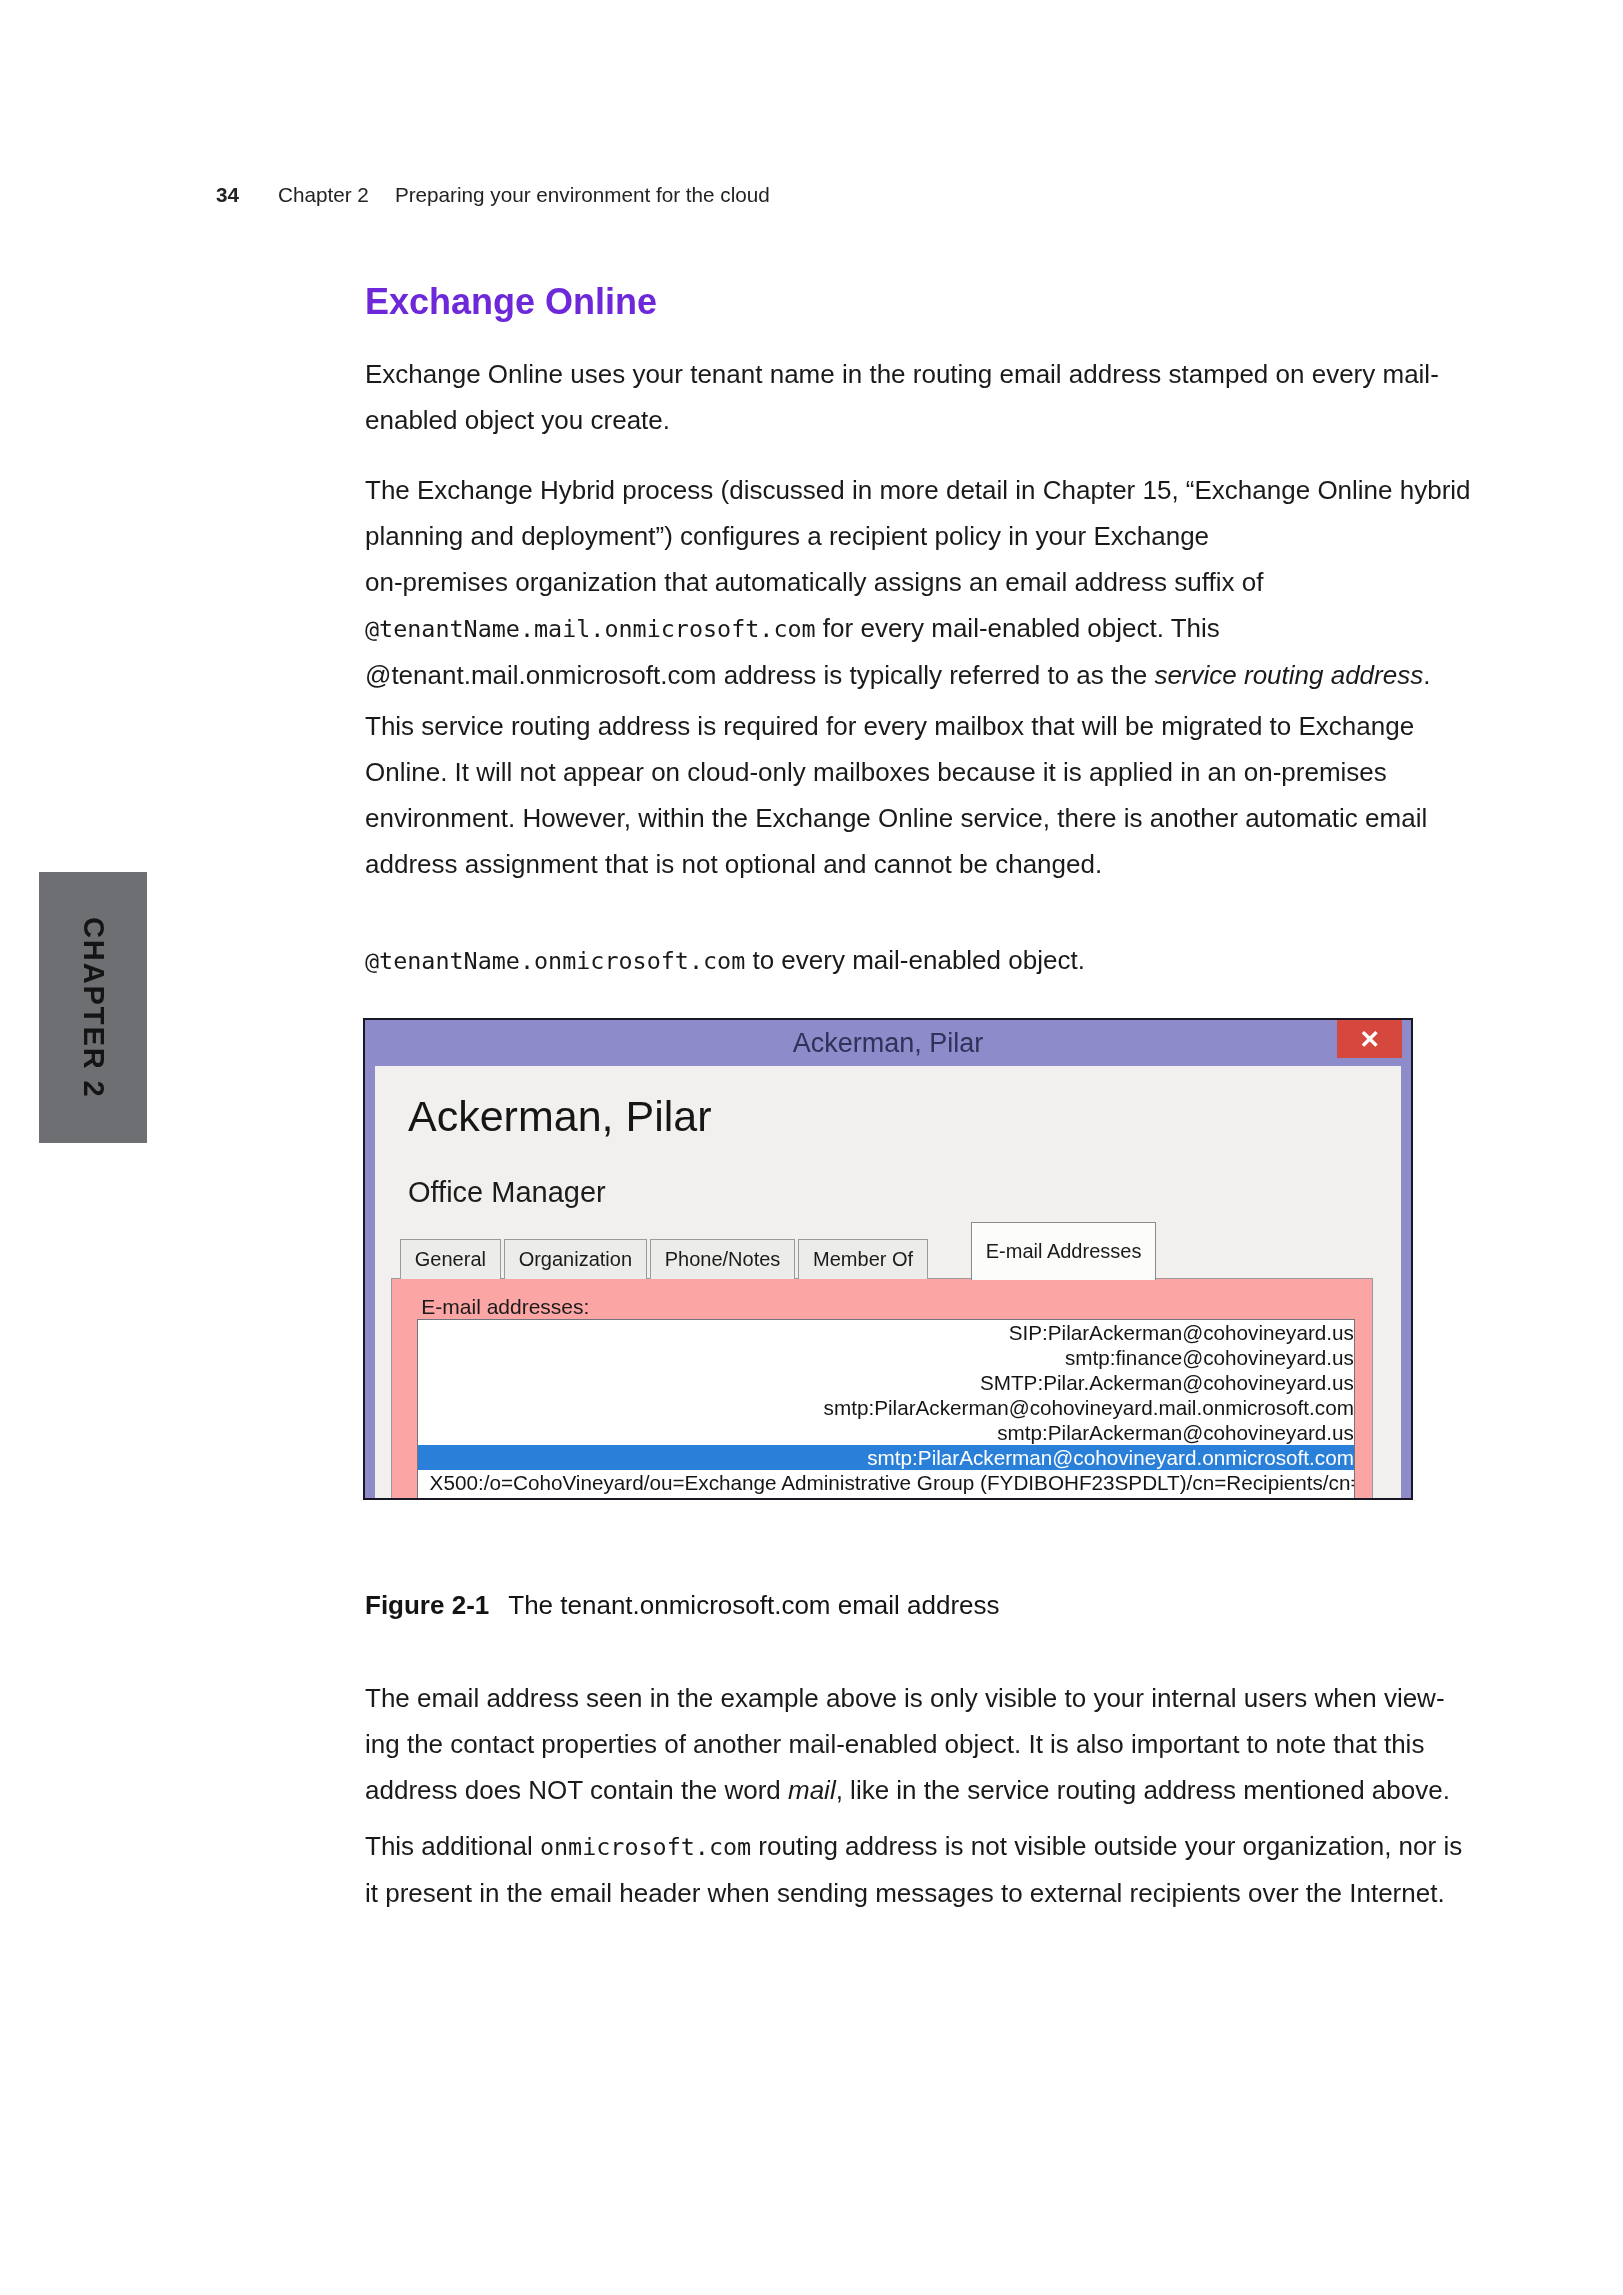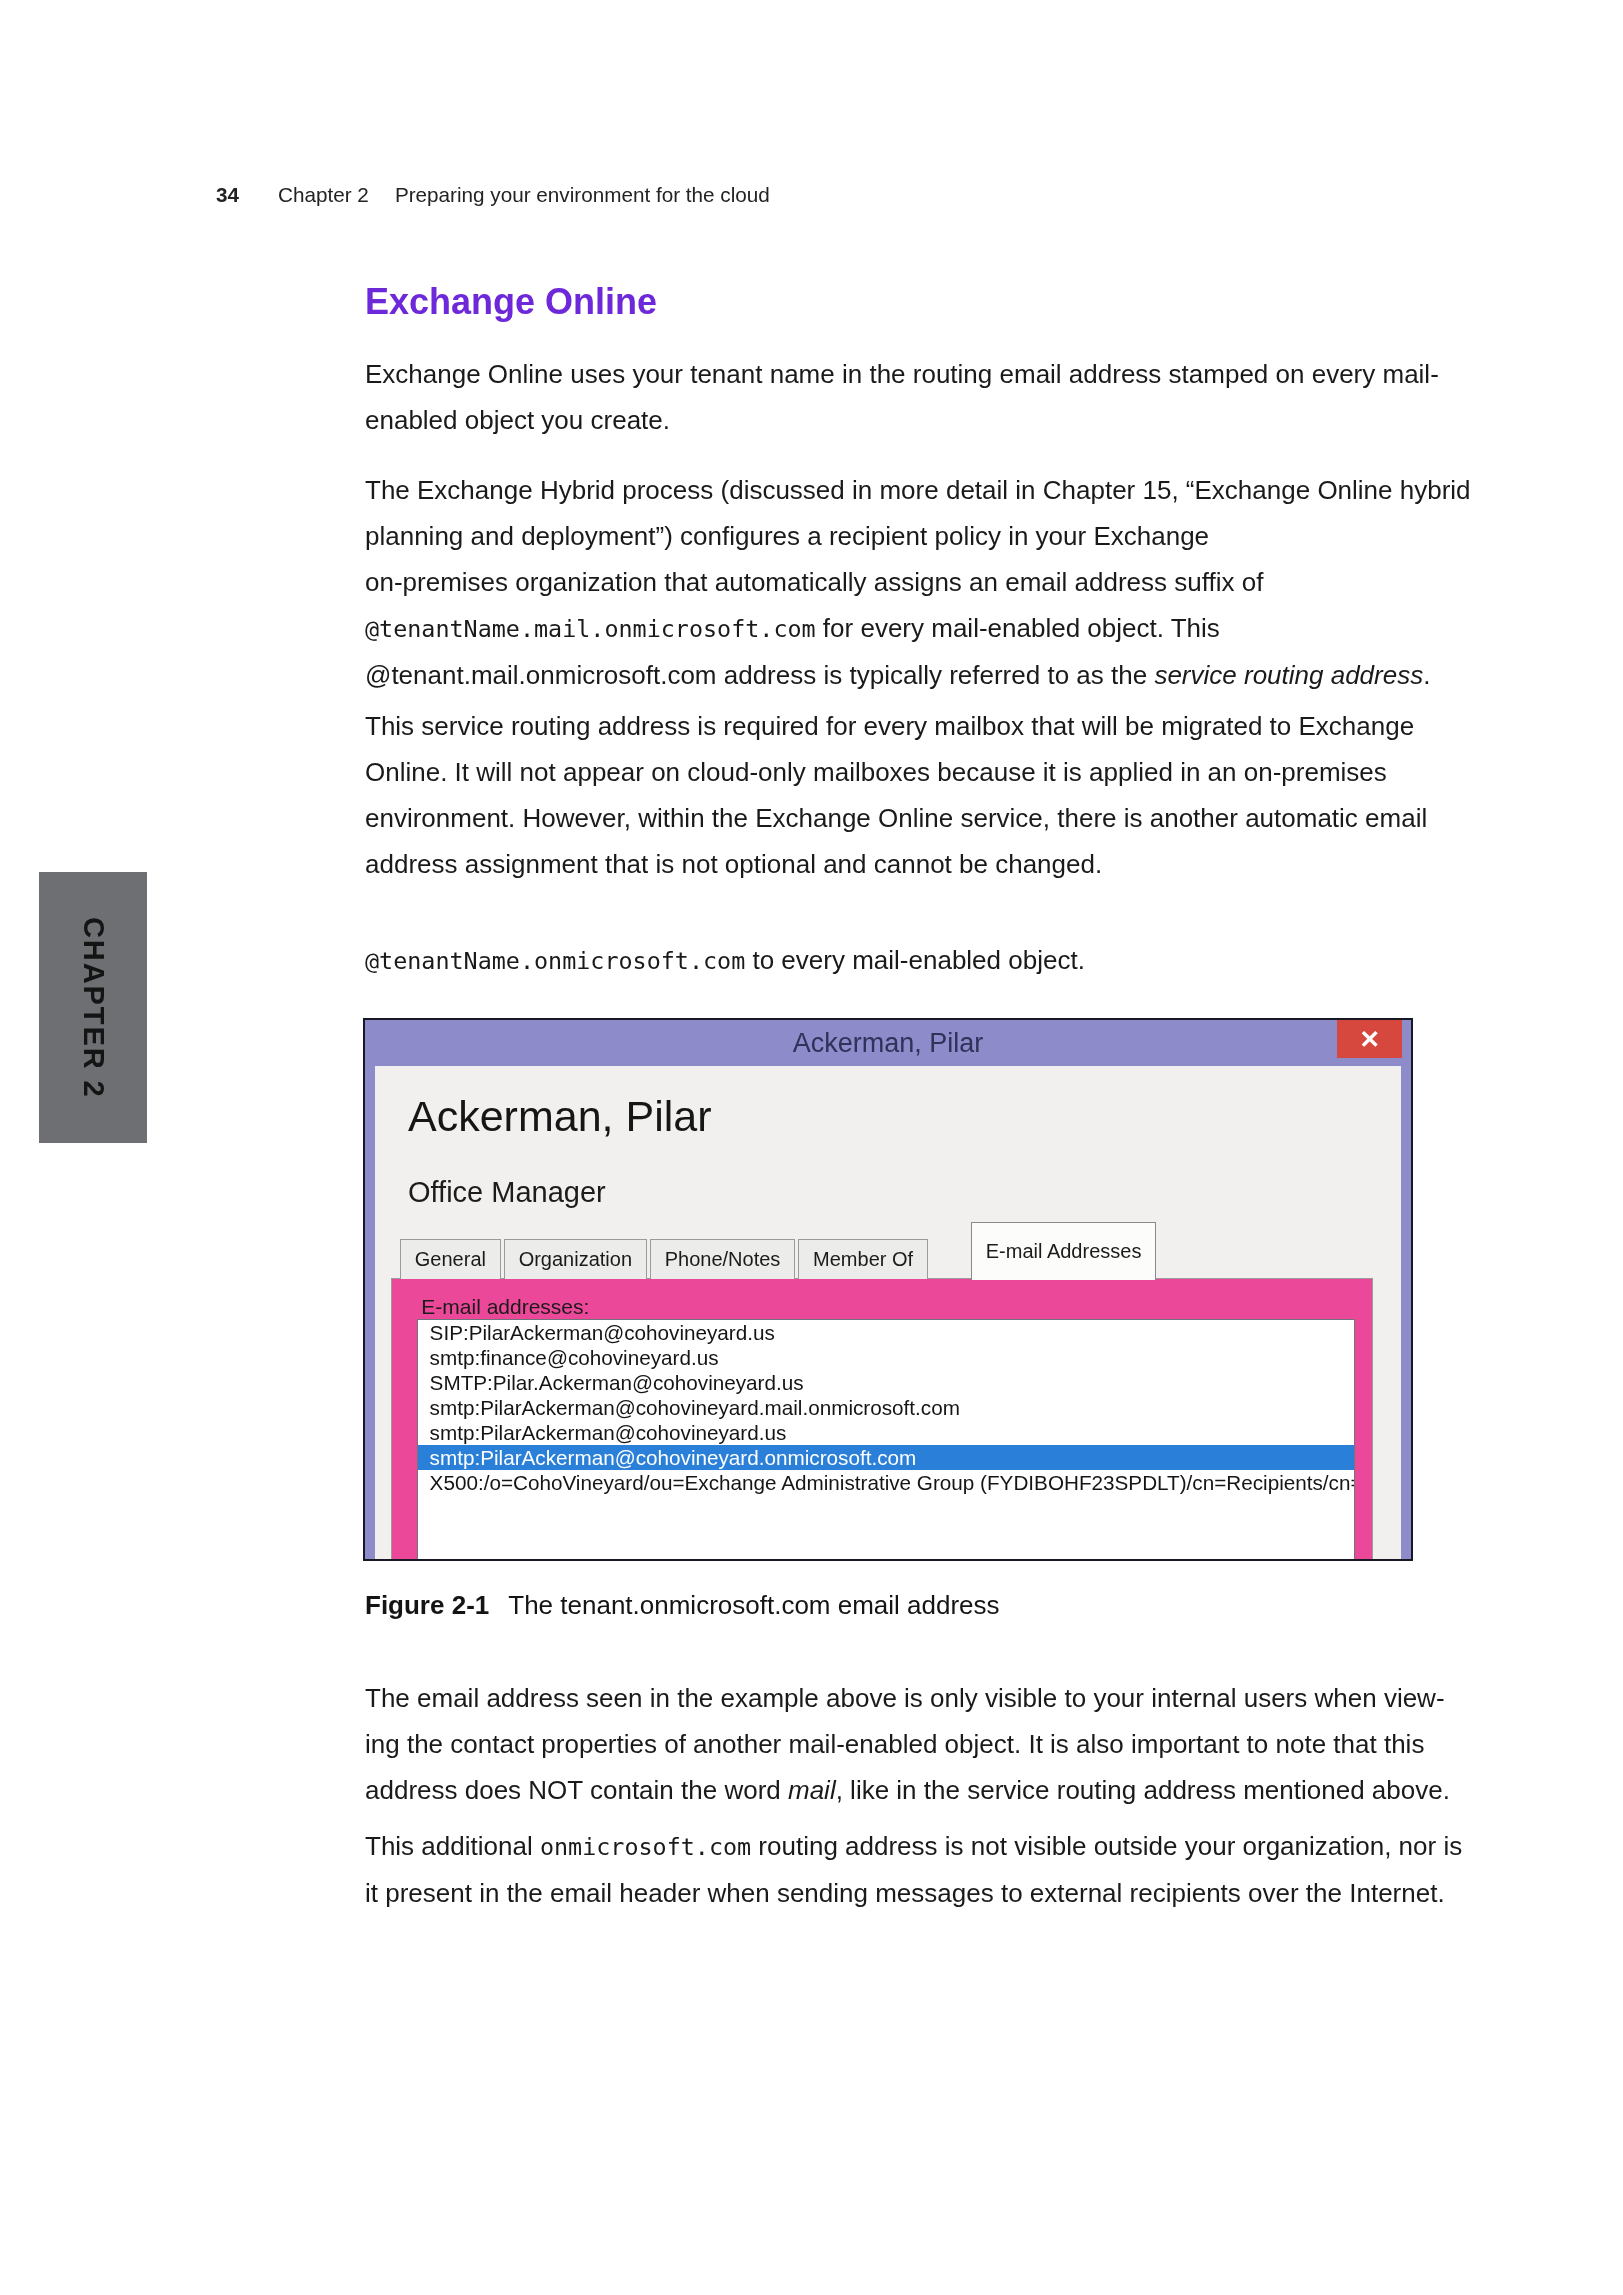--- a/index.html
+++ b/index.html
@@ -26,21 +26,21 @@
   .section-title{position:absolute; left:365px; top:281px; font-size:36px; font-weight:bold; color:#6d28d9;}
   
   .para{position:absolute; left:365px; font-size:26px; line-height:46px; color:#1a1a1a; white-space:nowrap;}
   .mono{font-family:"DejaVu Sans Mono", monospace; font-size:0.90em;}
   .italic{font-style:italic;}
   
   .caption{position:absolute; left:365px; top:1590px; font-size:26px; color:#141414; white-space:nowrap;}
   .caption .cap-label{font-weight:bold; margin-right:19px;}
   
   .dialog{
-    position:absolute; left:363px; top:1018px; width:1050px; height:543px; box-sizing:border-box;
+    position:absolute; left:363px; top:1018px; width:1050px; height:482px; box-sizing:border-box;
     border:2.5px solid #181824; background:var(--titlebar);
   }
   .titlebar{
     position:absolute; left:0; right:0; top:0; height:46px;
     display:flex; align-items:center; justify-content:center;
     font-size:27px; color:#31315a;
   }
   .close-btn{
     position:absolute; top:0; right:8.8px; width:65px; height:38px;
     background:var(--closebg); color:#ffffff; display:flex; align-items:center; justify-content:center;
@@ -51,21 +51,21 @@
   .dlg-sub{position:absolute; left:33px; top:110px; font-size:29px; color:#1c1c1c; white-space:nowrap;}
   .tabs{position:absolute; left:25px; top:155px; height:58px; display:flex; align-items:flex-end; z-index:2;}
   .tab{
     box-sizing:border-box; height:40px; display:flex; align-items:center;
     padding:0 13.8px; margin-right:3.1px; font-size:20px; color:#1b1b1b;
     background:#ececea; border:1.3px solid #9b9b9b; border-bottom:none;
   }
   .tab.active{height:58px; background:#fcfcfb; margin-bottom:-1.3px; border-color:#8a8a8a; z-index:3;margin-left:40px;}
   .tabpage{
     position:absolute; left:16.3px; right:27.6px; top:212px; bottom:0;
-    background:#ec4899; border:1.3px solid #9b9b9b; border-bottom:none; box-sizing:border-box;
+    background:#fca5a5; border:1.3px solid #9b9b9b; border-bottom:none; box-sizing:border-box;text-align:right;
   }
   .email-label{position:absolute; left:29px; top:16.3px; font-size:21px; color:#1b1b1b; white-space:nowrap;}
   .listbox{
     position:absolute; left:25px; right:17.5px; top:40px; bottom:0;
     background:#ffffff; border:1.9px solid #6f747d; border-bottom:none;
     overflow:hidden; padding-top:0; box-sizing:border-box;
   }
   .row{height:25px; line-height:25px; font-size:20.7px; padding-left:11.3px; white-space:nowrap; color:#151515;}
   .row.selected{background:var(--selection); color:#ffffff;}
 </style>

